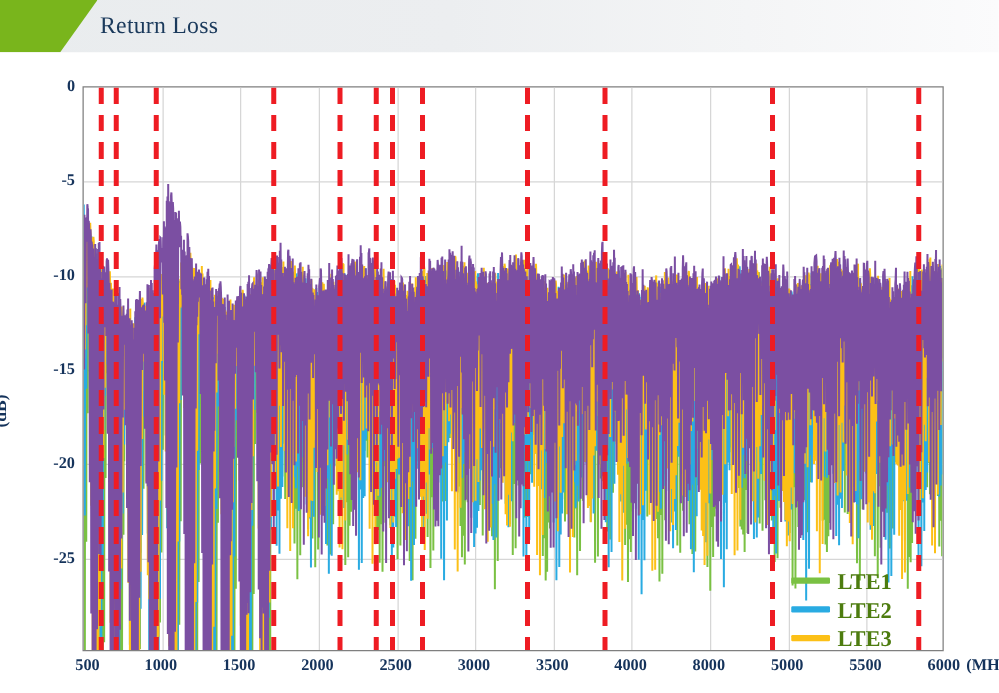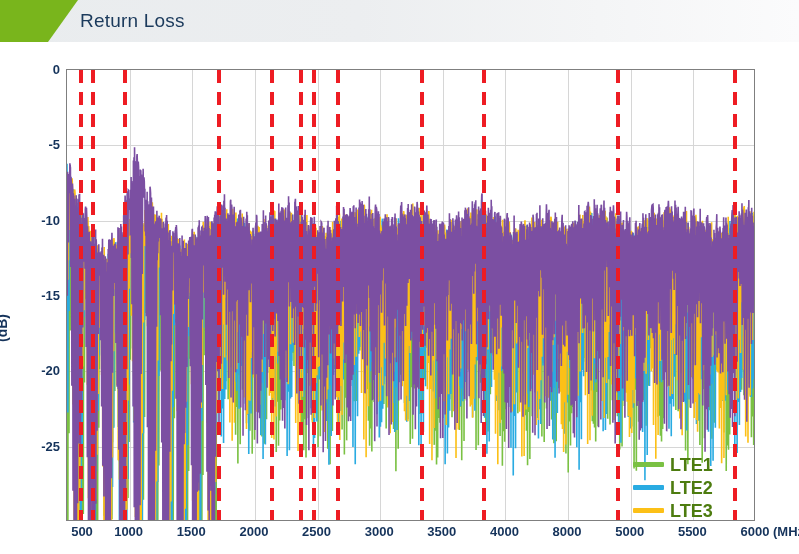--- a/index.html
+++ b/index.html
@@ -1,17 +1,17 @@
 <!DOCTYPE html>
 <html><head>
 <meta charset="utf-8">
 <style>
   html,body{margin:0;padding:0;}
   body{width:799px;height:554px;background:#ffffff;font-family:"Liberation Sans",sans-serif;overflow:hidden;}
-  #root{position:relative;width:648px;height:554px;}
+  #root{position:relative;width:648px;height:554px;font-family:Liberation Serif, serif;}
 
   
   .header{position:absolute;left:0;top:0;width:799px;height:42px;
           background:linear-gradient(to right,#e9ecee 0%,#eceef0 45%,#f4f5f6 75%,#fbfbfc 100%);}
   .header-wedge{position:absolute;left:0;top:0;width:78px;height:42px;
           background:#79b51c;clip-path:polygon(0 0,78px 0,48px 42px,0 42px);}
   .header-title{position:absolute;left:80px;top:0;height:42px;line-height:42px;
           font-size:19px;color:#1b3a5c;letter-spacing:.2px;}
 
   
@@ -115,21 +115,21 @@
           <div class="mark" style="left: 244.787px;"></div>
           <div class="mark" style="left: 268.589px;"></div>
           <div class="mark" style="left: 352.522px;"></div>
           <div class="mark" style="left: 415.158px;"></div>
           <div class="mark" style="left: 549.2px;"></div>
           <div class="mark" style="left: 665.704px;"></div>
         </div>
     </div>
 
     <div class="xticks">
-        <div class="xtick" style="left: 16px;">500</div>
+        <div class="xtick" style="left: 4px;">500</div>
         <div class="xtick" style="left: 62.6364px;">1000</div>
         <div class="xtick" style="left: 125.273px;">1500</div>
         <div class="xtick" style="left: 187.909px;">2000</div>
         <div class="xtick" style="left: 250.545px;">2500</div>
         <div class="xtick" style="left: 313.182px;">3000</div>
         <div class="xtick" style="left: 375.818px; text-align: right;">3500</div>
         <div class="xtick" style="left: 438.455px;">4000</div>
         <div class="xtick" style="left: 501.091px;">8000</div>
         <div class="xtick" style="left: 563.727px;">5000</div>
         <div class="xtick" style="left: 626.364px;">5500</div>

